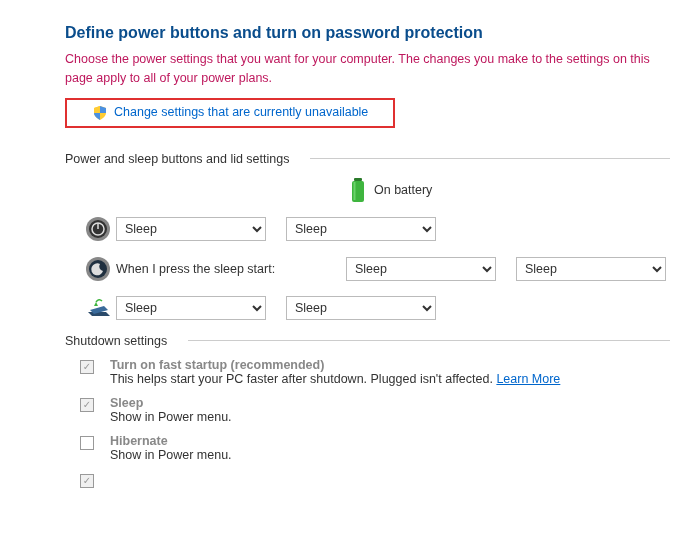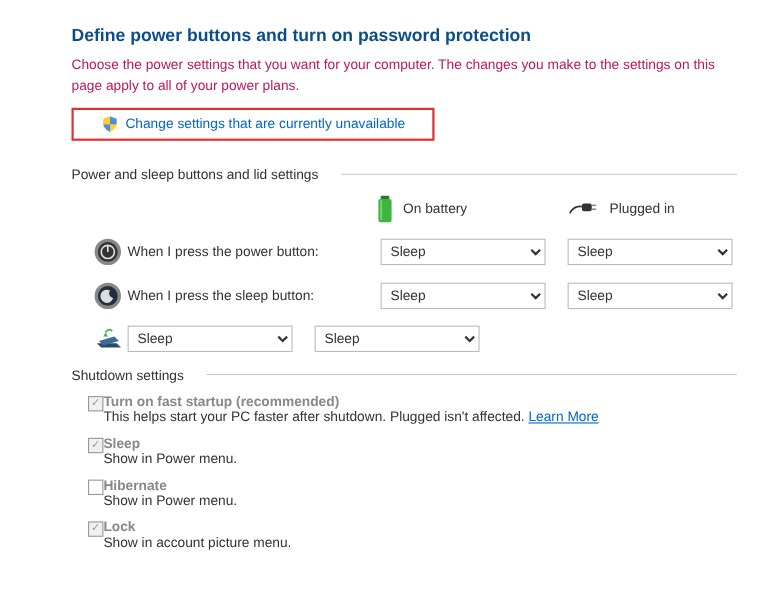--- a/index.html
+++ b/index.html
@@ -91,21 +91,21 @@
       padding: 2px 4px;
       color: #333;
     }
     select.power-select + select.power-select { margin-left: 20px; }
     .shutdown-block {
       margin: 6px 0 0 50px;
     }
     .shutdown-item {
       display: flex;
       align-items: flex-start;
-      gap: 0;
+      gap: 16px;
       margin-bottom: 10px;
     }
     .cb {
       width: 14px;
       height: 14px;
       border: 1px solid #999;
       background: #f0f0f0;
       flex-shrink: 0;
       margin-top: 2px;
       display: flex;
@@ -163,64 +163,52 @@
   <div class="col-head">
     <span class="battery-icon">
       <svg width="16" height="28" viewBox="0 0 16 28">
         <rect x="4" y="2" width="8" height="3" rx="1" fill="#2a7a2a"></rect>
         <rect x="2" y="5" width="12" height="21" rx="2" fill="#3fb53f"></rect>
         <rect x="3.5" y="6" width="2" height="18" fill="#7fe07f" opacity="0.7"></rect>
       </svg>
     </span>
     <span>On battery</span>
   </div>
-  <div class="col-head">
-    <span class="plug-icon">
-      <svg width="30" height="16" viewBox="0 0 30 16">
-        <path d="M2 12 Q 6 4 14 6" stroke="#333" stroke-width="1.4" fill="none"></path>
-        <rect x="13" y="3" width="9" height="7" rx="2" fill="#333"></rect>
-        <rect x="22" y="4" width="4" height="1.4" fill="#888"></rect>
-        <rect x="22" y="7.5" width="4" height="1.4" fill="#888"></rect>
-      </svg>
-    </span>
-    <span>Plugged in</span>
-  </div>
 </div>
 
 <div class="setting-row">
   <div class="icon-slot">
     <span class="round-btn-icon">
       <svg width="26" height="26" viewBox="0 0 26 26">
         <circle cx="13" cy="13" r="12" fill="#888"></circle>
         <circle cx="13" cy="13" r="9" fill="#333"></circle>
         <circle cx="13" cy="13" r="6" fill="none" stroke="#ddd" stroke-width="1.5"></circle>
         <path d="M13 7 L13 13" stroke="#ddd" stroke-width="1.5"></path>
       </svg>
     </span>
   </div>
-  <div class="label">When I press the power button:</div>
   <select class="power-select">
     <option>Sleep</option>
   </select>
   <select class="power-select">
     <option>Sleep</option>
   </select>
 </div>
 
 <div class="setting-row">
   <div class="icon-slot">
     <span class="round-btn-icon">
       <svg width="26" height="26" viewBox="0 0 26 26">
         <circle cx="13" cy="13" r="12" fill="#888"></circle>
         <circle cx="13" cy="13" r="9" fill="#203040"></circle>
         <path d="M15 8 A6 6 0 1 0 18 15 A4.5 4.5 0 0 1 15 8 Z" fill="#ddd"></path>
       </svg>
     </span>
   </div>
-  <div class="label">When I press the sleep button:</div>
+  <div class="label">When I press the sleep start:</div>
   <select class="power-select">
     <option>Sleep</option>
   </select>
   <select class="power-select">
     <option>Sleep</option>
   </select>
 </div>
 
 <div class="setting-row">
   <div class="icon-slot">
@@ -265,21 +253,17 @@
   </div>
   <div class="shutdown-item">
     <div class="cb unchecked"></div>
     <div class="shutdown-text">
       <span class="title">Hibernate</span>
       <span class="sub">Show in Power menu.</span>
     </div>
   </div>
   <div class="shutdown-item">
     <div class="cb checked"></div>
-    <div class="shutdown-text">
-      <span class="title">Lock</span>
-      <span class="sub">Show in account picture menu.</span>
-    </div>
   </div>
 </div>
 
 
 
 
 </body></html>

